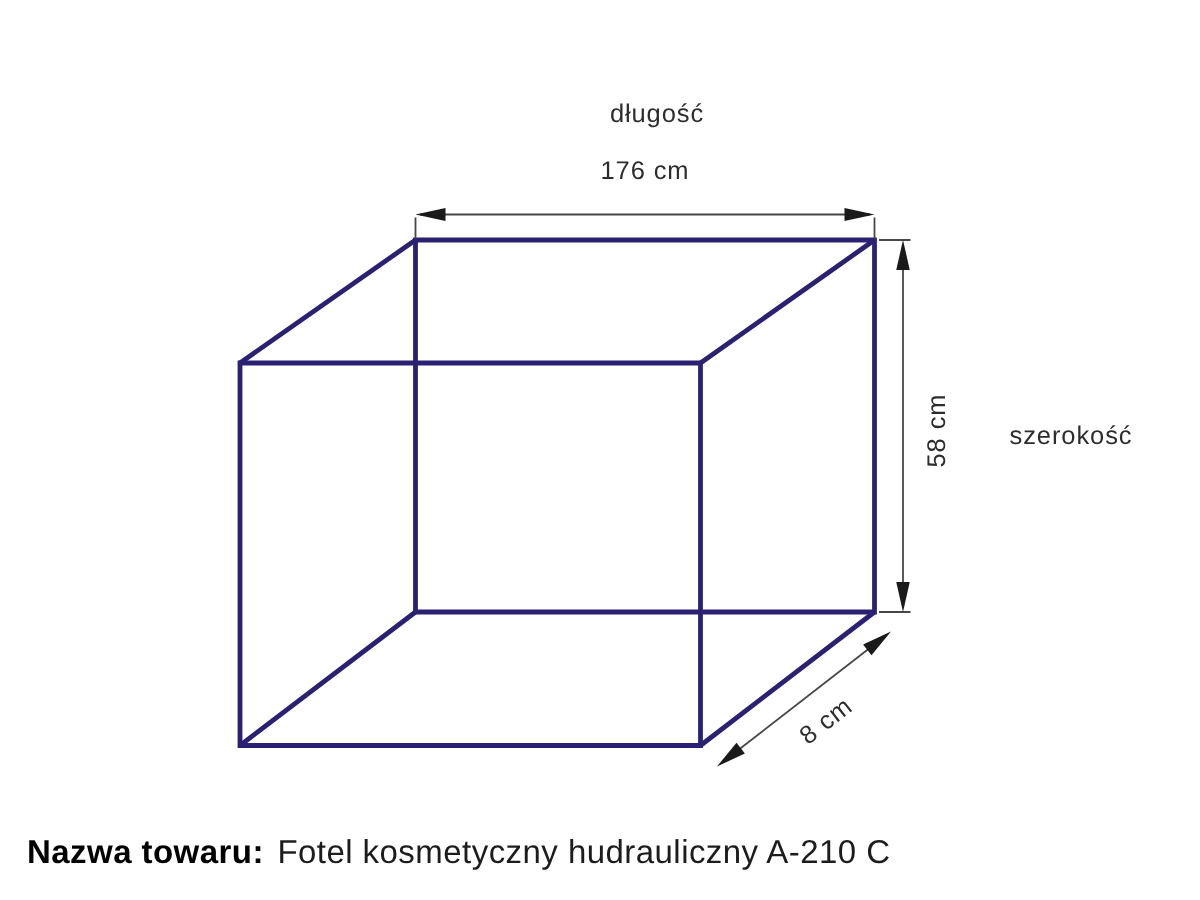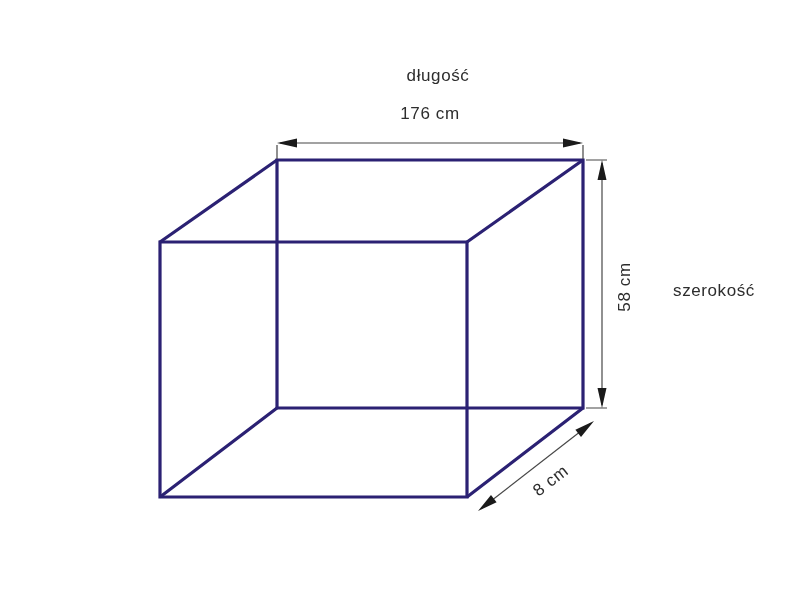--- a/index.html
+++ b/index.html
@@ -91,14 +91,17 @@
 
   <div class="label" style="left:390px; top:104px; width:80px;">176 cm</div>
 
   <div class="label rot90" style="left:592px; top:277px; width:66px;">58 cm</div>
 
   <div class="label" style="left:668px; top:281px; width:92px;">szerokość</div>
 
   <div class="label rot38" style="left:519px; top:471px; width:64px;">8 cm</div>
 
 
+  <div class="footer">
+    <span class="footer-label">Nazwa towaru:</span><span class="footer-value">Fotel kosmetyczny hudrauliczny A-210 C</span>
+  </div>
 
 </div>
 
 </body></html>

